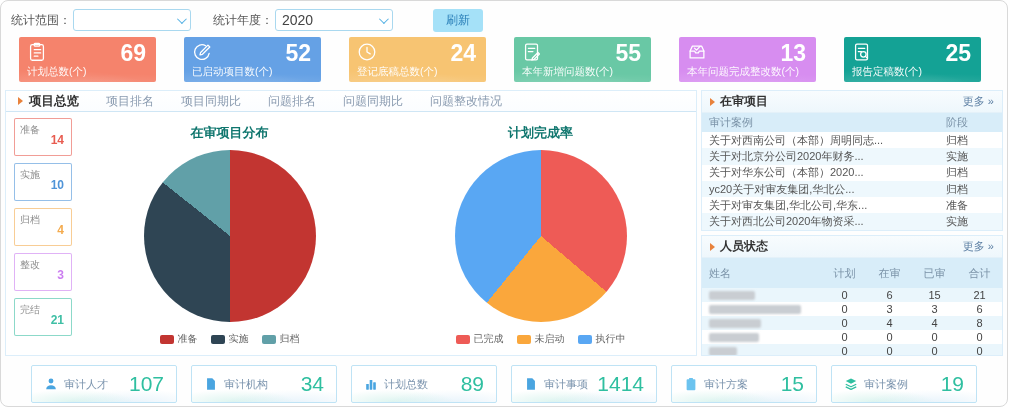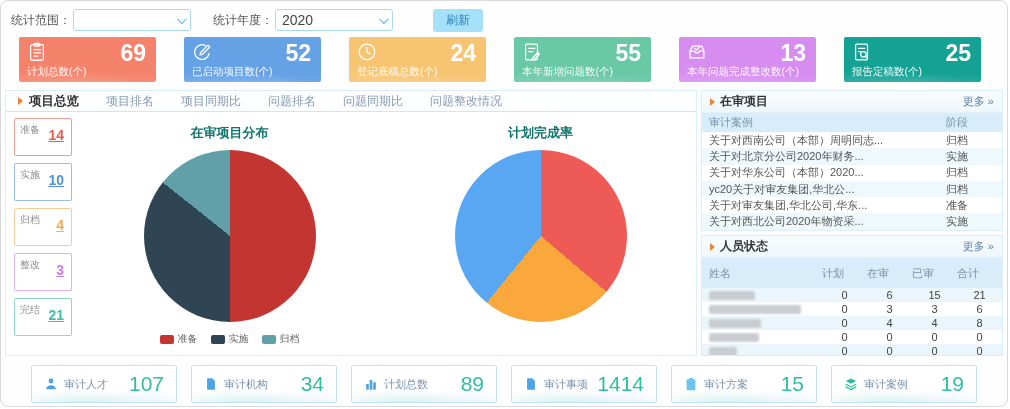--- a/index.html
+++ b/index.html
@@ -29,21 +29,21 @@
   .left-panel { flex:1; border:1px solid #dceefa; background:#fff; min-width:0; }
   .tabs { height:21px; display:flex; align-items:center; padding-left:12px; border-bottom:1px solid #cfe6f5; background:linear-gradient(#ffffff,#fbfdff); }
   .tab { font-size:12px; color:#8a9bb0; margin-right:27px; cursor:pointer; white-space:nowrap; }
   .tab.active { color:#333; font-weight:bold; font-size:12.5px; margin-left:6px; }
   .arrow-icon { width:0; height:0; border-left:5px solid #e8823c; border-top:4px solid transparent; border-bottom:4px solid transparent; display:inline-block; }
 
   .left-body { display:flex; height:244px; }
   .stage-col { width:68px; padding:6px 0 0 8px; }
   .stage-card { width:58px; height:38px; border:1px solid #ccc; border-radius:2px; margin-bottom:7px; position:relative; background:#fff; cursor:pointer; }
   .stage-label { position:absolute; top:4px; left:5px; font-size:10px; color:#8f8f8f; }
-  .stage-value { position:absolute; top:8px; right:7px; font-size:14px; font-weight:bold;text-decoration:underline; }
+  .stage-value { position:absolute; top:14px; right:7px; font-size:12px; font-weight:bold; }
 
   .chart { flex:1; display:flex; flex-direction:column; align-items:center; min-width:0; }
   .chart-title { font-size:13px; font-weight:bold; color:#0f766e; margin-top:12px; }
   .pie { width:172px; height:172px; border-radius:50%; margin-top:8px; }
   .legend { display:flex; justify-content:center; margin-top:10px; gap:13px; }
   .legend-item { display:flex; align-items:center; gap:4px; cursor:pointer; }
   .legend-swatch { width:14px; height:9px; border-radius:2px; display:inline-block; }
   .legend-label { font-size:10px; color:#666; }
 
   
@@ -52,21 +52,21 @@
   .panel-box.projects { height:141px; }
   .panel-box.personnel { height:121px; }
   .panel-header { height:22px; display:flex; align-items:center; padding:0 8px; background:linear-gradient(#f8fcfe,#eef7fc); border-bottom:1px solid #e4f1f9; }
   .panel-title { font-size:12px; font-weight:bold; color:#333; margin-left:5px; flex:1; }
   .more-link { font-size:11px; color:#5c7fa3; cursor:pointer; }
   .thead { display:flex; align-items:center; background:#d8edf9; color:#7b93a8; font-size:11px; }
   .projects .thead { height:19px; }
   .personnel .thead { height:30px; }
   .th-name { flex:1; padding-left:7px; }
   .th-stage { width:56px; }
-  .th-num { width:45px; }
+  .th-num { width:45px; text-align:center; }
   .prow { display:flex; align-items:center; height:16.3px; font-size:11px; color:#555; cursor:pointer; }
   .prow.alt { background:#eef8fd; }
   .pname { flex:1; padding-left:7px; white-space:nowrap; overflow:hidden; }
   .pstage { width:56px; }
   .srow { display:flex; align-items:center; height:14px; font-size:11px; color:#444; }
   .srow.alt { background:#eaf6fc; }
   .sname { flex:1; padding-left:7px; display:flex; align-items:center; }
   .redacted { height:9px; border-radius:2px; background:#c9cdd2; filter:blur(1.2px); }
   .snum { width:45px; text-align:center; }
 
@@ -219,20 +219,34 @@
               </span>
               <span class="legend-item">
                 <span class="legend-swatch" style="background: rgb(97, 160, 168);"></span>
                 <span class="legend-label">归档</span>
               </span>
             </div>
         </div>
         <div class="chart">
           <div class="chart-title">计划完成率</div>
           <div class="pie" style="background: conic-gradient(rgb(238, 91, 86) 0%, rgb(238, 91, 86) 36.2319%, rgb(250, 167, 60) 36.2319%, rgb(250, 167, 60) 60.8696%, rgb(89, 167, 243) 60.8696%, rgb(89, 167, 243) 100%);"></div>
+          <div class="legend">
+              <span class="legend-item">
+                <span class="legend-swatch" style="background: rgb(238, 91, 86);"></span>
+                <span class="legend-label">已完成</span>
+              </span>
+              <span class="legend-item">
+                <span class="legend-swatch" style="background: rgb(250, 167, 60);"></span>
+                <span class="legend-label">未启动</span>
+              </span>
+              <span class="legend-item">
+                <span class="legend-swatch" style="background: rgb(89, 167, 243);"></span>
+                <span class="legend-label">执行中</span>
+              </span>
+            </div>
         </div>
       </div>
     </div>
 
     <div class="right-panel">
       <div class="panel-box projects">
         <div class="panel-header">
           <span class="arrow-icon"></span>
           <span class="panel-title">在审项目</span>
           <span class="more-link">更多 »</span>

